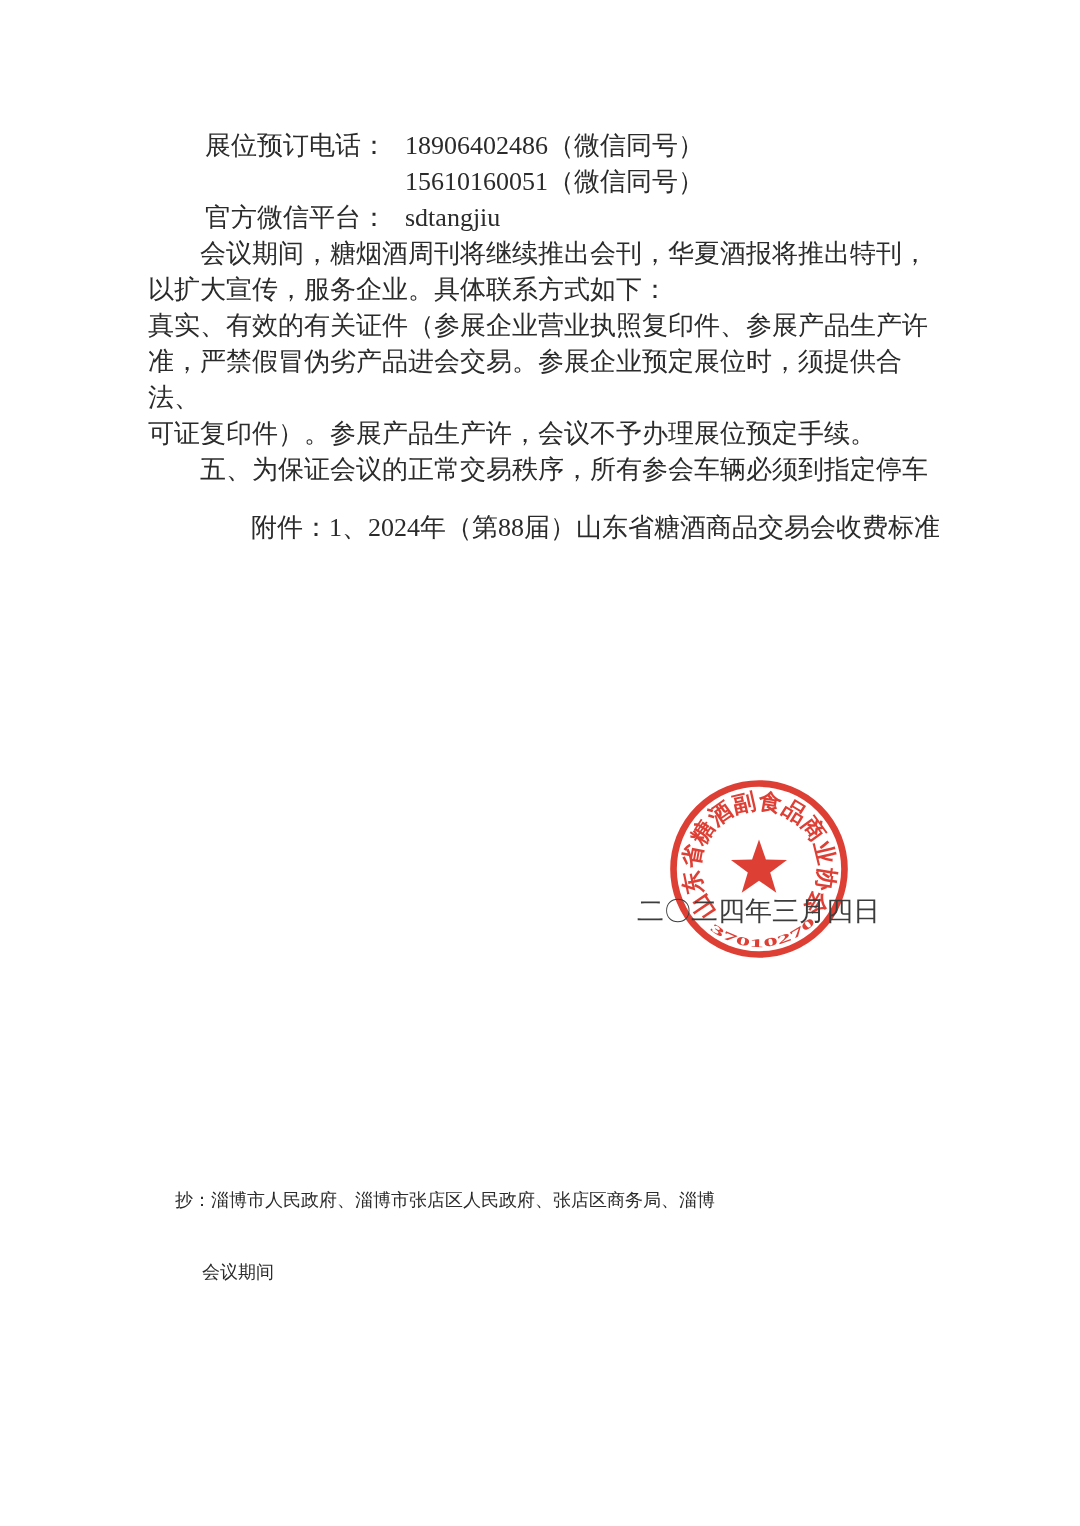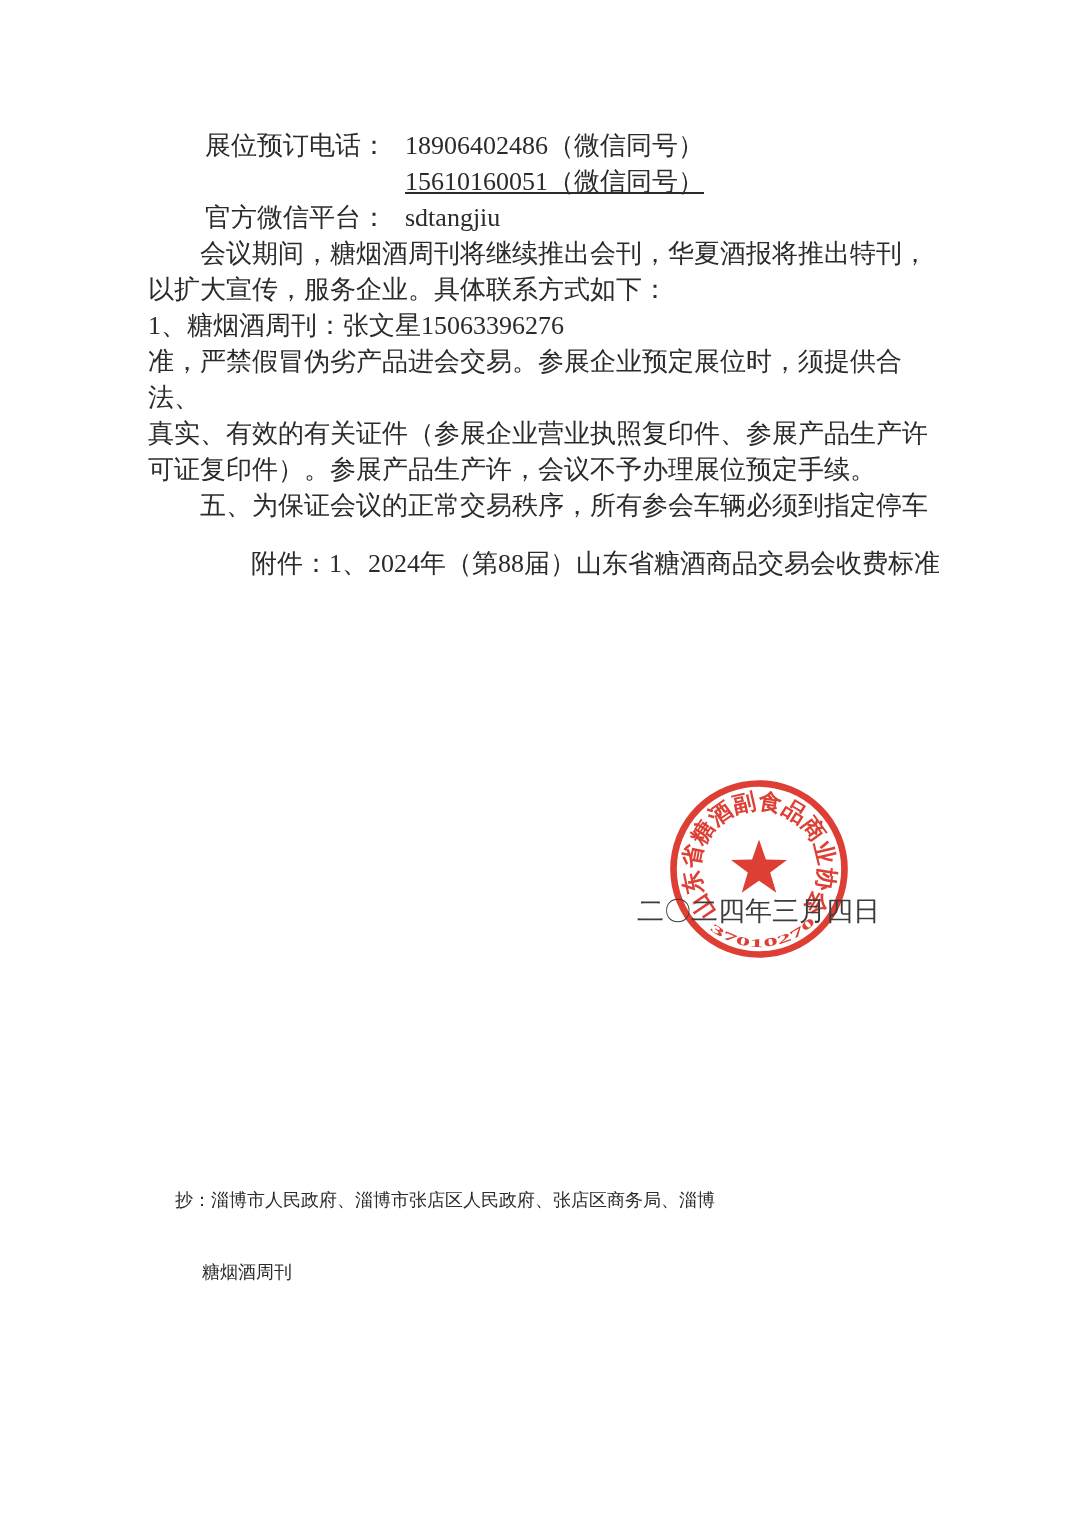--- a/index.html
+++ b/index.html
@@ -17,21 +17,21 @@
     left: 148px;
     top: 128px;
     width: 792px;
     font-size: 26px;
     line-height: 36px;
   }
   .tline { white-space: pre-wrap; }
   .ind { text-indent: 52px; }
   .contact-line { padding-left: 57px; }
   .contact-line .contact-label { display: inline-block; width: 200px; }
-  .contact-cont { padding-left: 257px; text-decoration: underline; }
+  .contact-cont { padding-left: 257px; }
   .attach-line { margin-top: 22px; white-space: pre-wrap; text-align: right; }
   .seal {
     position: absolute;
     left: 664px;
     top: 774px;
     width: 190px;
     height: 190px;
     opacity: 0.93;
     z-index: 2;
   }
@@ -76,26 +76,25 @@
     <div class="contact-line">
       <span class="contact-label">官方微信平台：</span><span>sdtangjiu</span>
     </div>
 
     <div>
         <div class="tline ind">会议期间，糖烟酒周刊将继续推出会刊，华夏酒报将推出特刊，</div>
         <div class="tline">以扩大宣传，服务企业。具体联系方式如下：</div>
       </div>
 
     <div>
-        <div class="tline">1、糖烟酒周刊：张文星15063396276</div>
       </div>
 
     <div>
+        <div class="tline">真实、有效的有关证件（参展企业营业执照复印件、参展产品生产许</div>
         <div class="tline">准，严禁假冒伪劣产品进会交易。参展企业预定展位时，须提供合法、</div>
-        <div class="tline">真实、有效的有关证件（参展企业营业执照复印件、参展产品生产许</div>
         <div class="tline">可证复印件）。参展产品生产许，会议不予办理展位预定手续。</div>
       </div>
 
     <div>
         <div class="tline ind">五、为保证会议的正常交易秩序，所有参会车辆必须到指定停车</div>
       </div>
 
     <div class="attach-line">附件：1、2024年（第88届）山东省糖酒商品交易会收费标准</div>
 
   </div>
@@ -116,16 +115,16 @@
       <polygon fill="#dc3126" points="100,69 107.3,90 129.5,90.4 111.8,103.8 118.2,125.1 100,112.4 81.8,125.1 88.2,103.8 70.5,90.4 92.7,90"></polygon>
     </svg>
   </div>
 
   <div class="date-line">二〇二四年三月四日</div>
 
   <div class="cc-block">
     <div class="cc-first">
       <span>抄：</span><span>淄博市人民政府、淄博市张店区人民政府、张店区商务局、淄博</span>
     </div>
-    <div class="cc-rest">糖烟酒周刊</div>
+    <div class="cc-rest">会议期间</div>
   </div>
 
 </div>
 
 </body></html>

